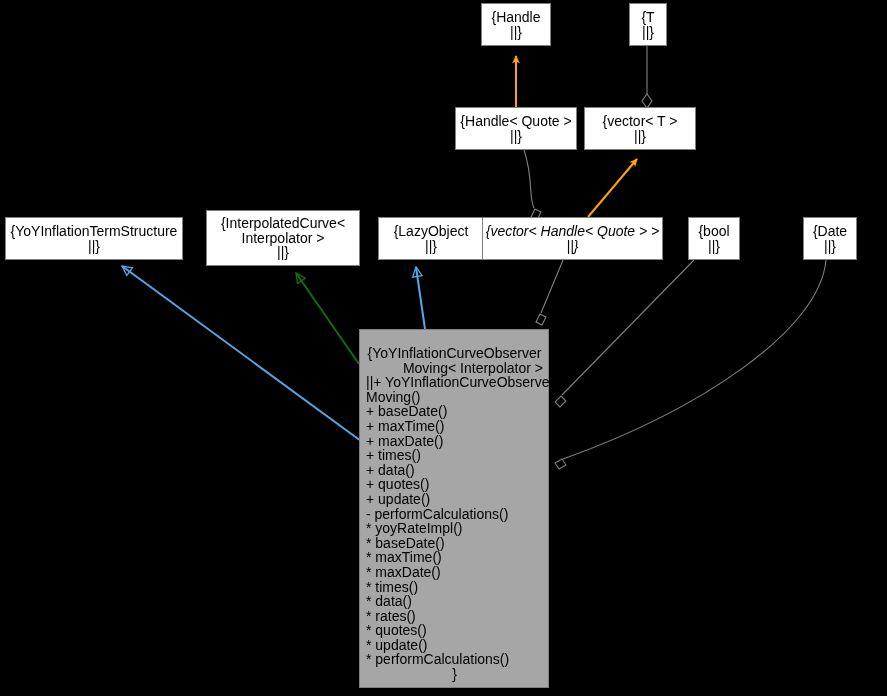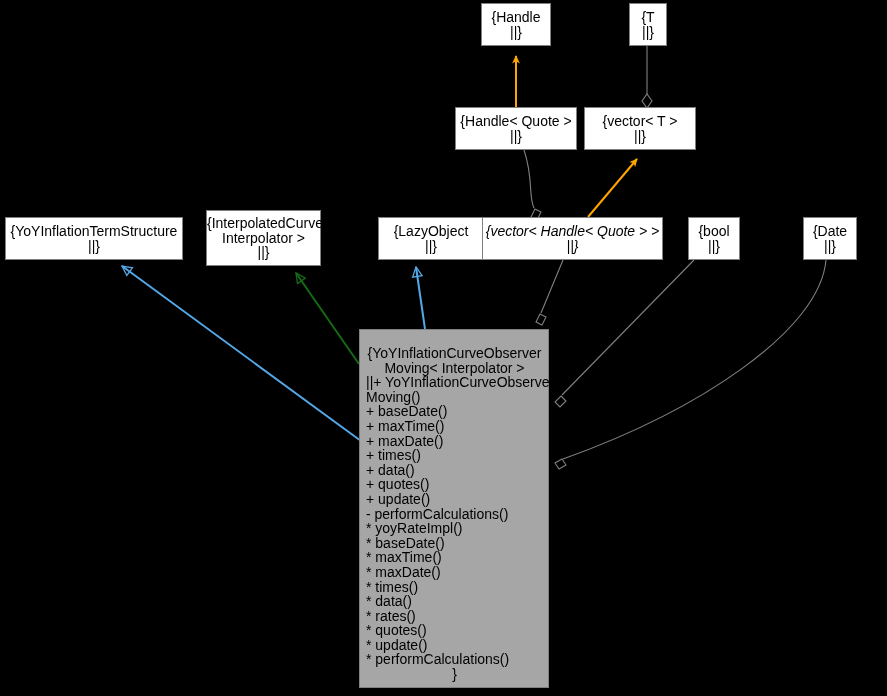--- a/index.html
+++ b/index.html
@@ -56,21 +56,21 @@
     display: block;
     width: 100%;
   }
   .node.main .line {
     text-align: left;
   }
   .node.main .line.center {
     text-align: center;
   }
   .node.main .line.indent {
-    text-align: center;
+    text-align: right;
   }
 </style>
 </head>
 <body>
 
 <div id="diagram">
 
   <svg id="edges" viewBox="0 0 887 696" width="887" height="696">
     <defs>
       <marker id="m-orange" markerWidth="9" markerHeight="9" refX="7.5" refY="4.5" orient="auto" markerUnits="userSpaceOnUse">
@@ -131,21 +131,21 @@
   <div class="node" style="left:584px; top:107px; width:112px; height:43px;">
     <span class="line">{vector&lt; T &gt;</span>
     <span class="line">||}</span>
   </div>
 
   <div class="node" style="left:5px; top:217px; width:178px; height:43px;">
     <span class="line">{YoYInflationTermStructure</span>
     <span class="line">||}</span>
   </div>
 
-  <div class="node" style="left:206px; top:210px; width:115px; height:56px;">
+  <div class="node" style="left:206px; top:210px; width:154px; height:56px;">
     <span class="line">{InterpolatedCurve&lt;</span>
     <span class="line">Interpolator &gt;</span>
     <span class="line">||}</span>
   </div>
 
   <div class="node" style="left:366px; top:217px; width:106px; height:43px;margin-left:12px;">
     <span class="line">{LazyObject</span>
     <span class="line">||}</span>
   </div>
 

